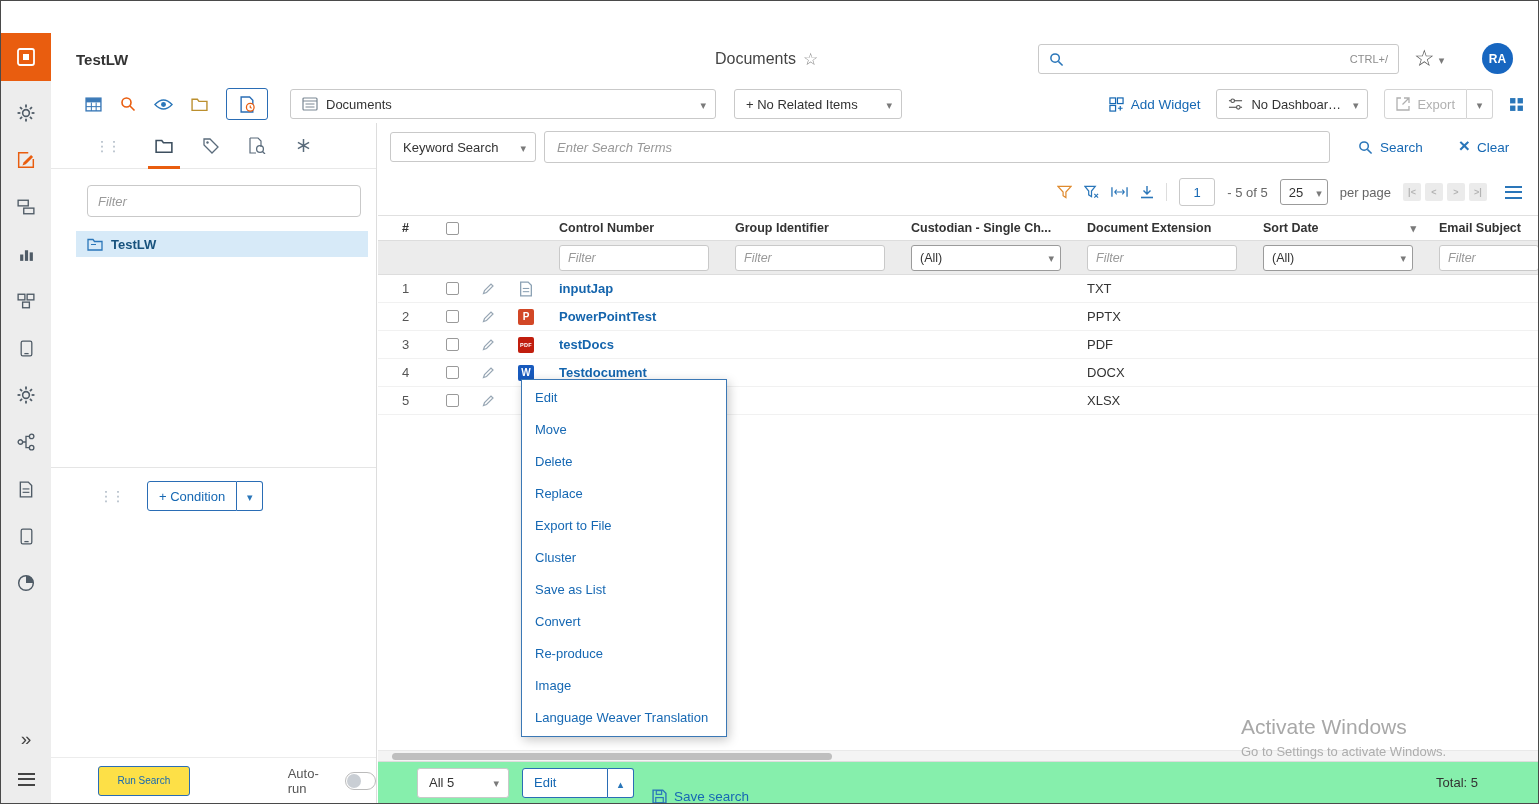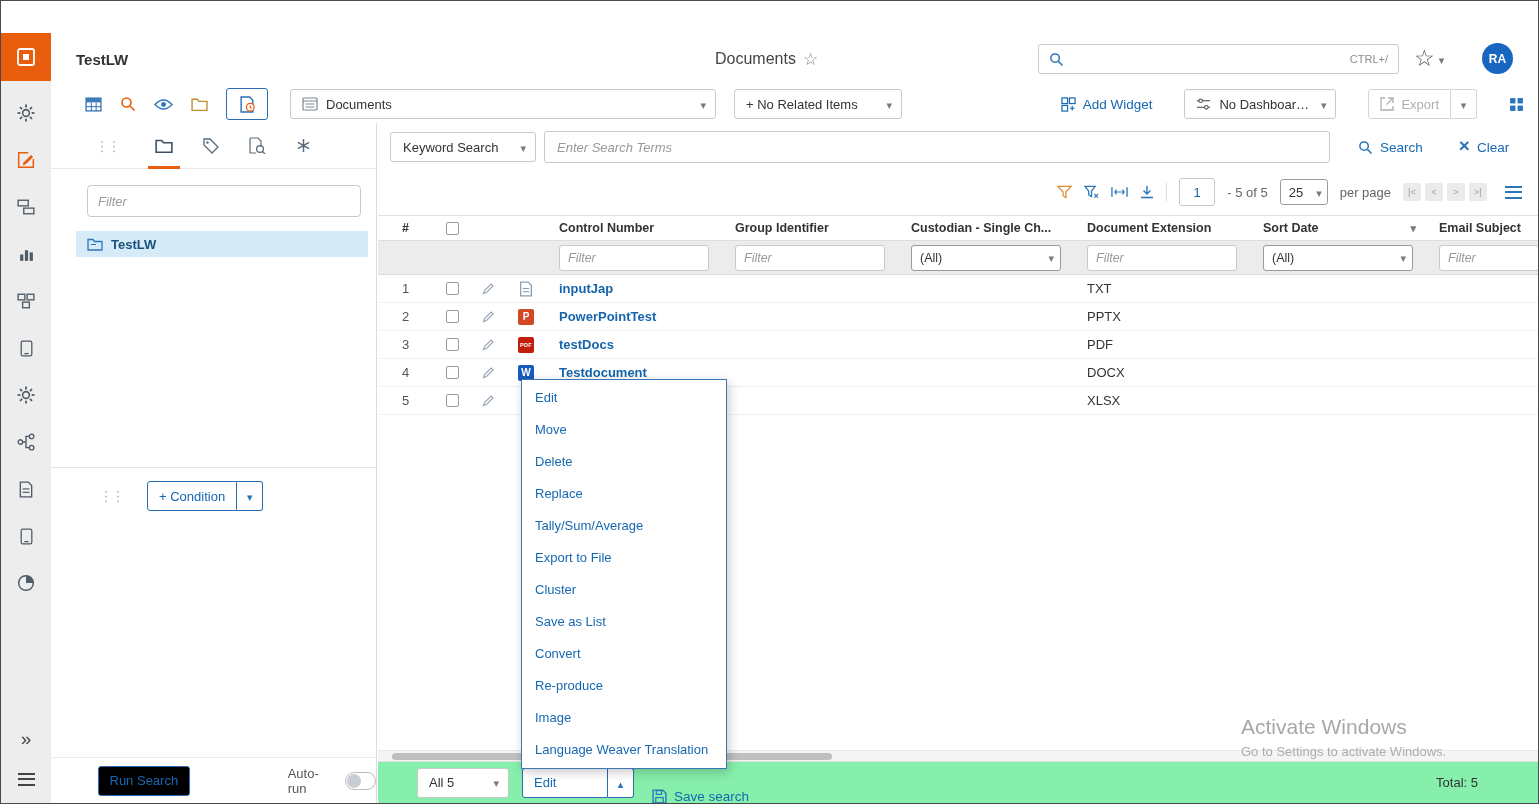--- a/index.html
+++ b/index.html
@@ -50,21 +50,21 @@
   .toolbar { position:absolute; top:84px; left:50px; right:0; height:38px; background:#fff; z-index:4;
     display:flex; align-items:center; padding:0 14px 0 34px; gap:18px; }
   .tb-icon { display:flex; align-items:center; justify-content:center; cursor:pointer; }
   .tb-active { width:42px; height:32px; border:1px solid #2a6db5; border-radius:3px;
     display:flex; align-items:center; justify-content:center; cursor:pointer; }
   .dd { height:30px; border:1px solid #c9c9c9; border-radius:3px; display:flex; align-items:center;
     padding:0 9px 0 11px; gap:8px; font-size:13px; color:#333; cursor:pointer; background:#fff; }
   .dd .lbl { flex:1; white-space:nowrap; overflow:hidden; text-overflow:ellipsis; }
   .view-dd { width:426px; margin-left:4px; }
   .related-dd { width:168px; }
-  .tb-right { margin-left:auto; display:flex; align-items:center; gap:32px; }
+  .tb-right { margin-left:auto; display:flex; align-items:center; gap:16px; }
   .link { display:flex; align-items:center; gap:7px; color:#1668b3; font-size:13.5px; cursor:pointer; }
   .dash-dd { width:152px; }
   .btn-split { display:flex; height:30px; }
   .btn-split .btn-main { display:flex; align-items:center; gap:7px; padding:0 11px; border:1px solid #d4d4d4;
     border-radius:3px 0 0 3px; font-size:13px; cursor:pointer; background:#fff; }
   .btn-split .btn-chev { width:26px; border:1px solid #d4d4d4; border-left:none; border-radius:0 3px 3px 0;
     display:flex; align-items:center; justify-content:center; cursor:pointer; background:#fff; }
   .btn-split.disabled .btn-main { color:#b0b0b0; }
   .btn-split.blue .btn-main { border-color:#2a6db5; color:#1668b3; border-radius:3px 0 0 3px; }
   .btn-split.blue .btn-chev { border-color:#2a6db5; }
@@ -81,22 +81,22 @@
   .panel-filter { display:block; margin:16px 14px 0 36px; width:274px; height:32px; border:1px solid #c9c9c9;
     border-radius:4px; padding:0 10px; font-size:13px; font-family:inherit; outline:none; }
   .panel-filter::placeholder { color:#9a9a9a; font-style:italic; }
   .folder-item { margin:14px 8px 0 25px; height:26px; background:#d7eaf8; display:flex; align-items:center;
     gap:8px; padding-left:11px; cursor:pointer; }
   .folder-item span { font-size:13px; font-weight:700; color:#17527d; }
   .condition-sec { position:absolute; top:344px; left:0; right:0; border-top:1px solid #e5e5e5;
     display:flex; align-items:center; padding:13px 0 13px 48px; gap:24px; }
   .panel-footer { position:absolute; bottom:0; left:0; right:0; height:46px; border-top:1px solid #ececec;
     display:flex; align-items:center; }
-  .run-search { margin-left:47px; width:106px; height:30px; background:#000000; border:1px solid #2a6db5;
-    border-radius:3px; color:#1668b3; font-size:13px; font-family:inherit; cursor:pointer; }
+  .run-search { margin-left:47px; width:106px; height:30px; background:#fde047; border:1px solid #2a6db5;
+    border-radius:3px; color:#1668b3; font-size:10px; font-family:inherit; cursor:pointer; }
   .autorun-label { margin-left:98px; font-size:13px; color:#555; }
   .toggle { margin-left:14px; width:36px; height:18px; border-radius:9px; background:#fff; border:1px solid #bbb;
     position:relative; cursor:pointer; display:inline-block; }
   .toggle .knob { position:absolute; left:1px; top:1px; width:14px; height:14px; border-radius:50%; background:#c9ced4; }
 
   
   .doc-area { position:absolute; top:122px; left:377px; right:0; bottom:0; background:#fff; }
   .search-row { position:absolute; top:8px; left:12px; right:12px; height:32px; display:flex; align-items:center; }
   .kw-dd { width:146px; height:30px; border:1px solid #c9c9c9; border-radius:3px; display:flex; align-items:center;
     padding:0 9px 0 12px; font-size:13px; cursor:pointer; }
@@ -696,21 +696,20 @@
       </div>
       <span class="total">Total: 5</span>
     </div>
   </div>
 
   <div class="context-menu">
     <div class="menu-item">Edit</div>
     <div class="menu-item">Move</div>
     <div class="menu-item">Delete</div>
     <div class="menu-item">Replace</div>
-    <div class="menu-item">Tally/Sum/Average</div>
     <div class="menu-item">Export to File</div>
     <div class="menu-item">Cluster</div>
     <div class="menu-item">Save as List</div>
     <div class="menu-item">Convert</div>
     <div class="menu-item">Re-produce</div>
     <div class="menu-item">Image</div>
     <div class="menu-item">Language Weaver Translation</div>
   </div>
 
   <div class="wm">

